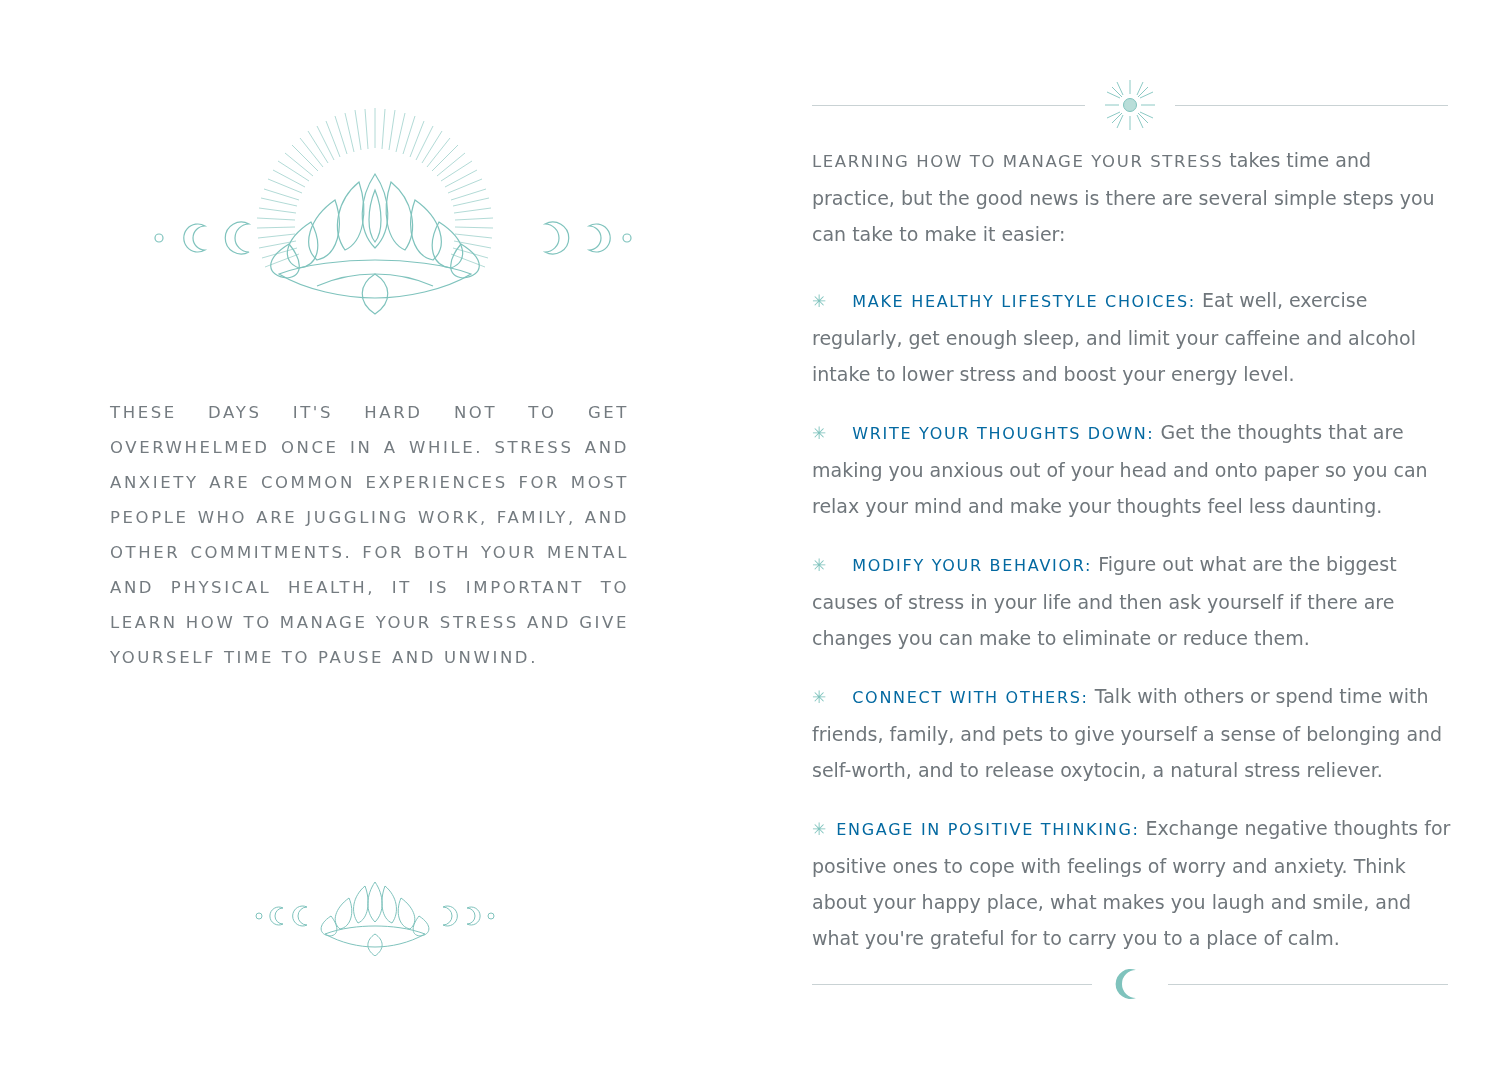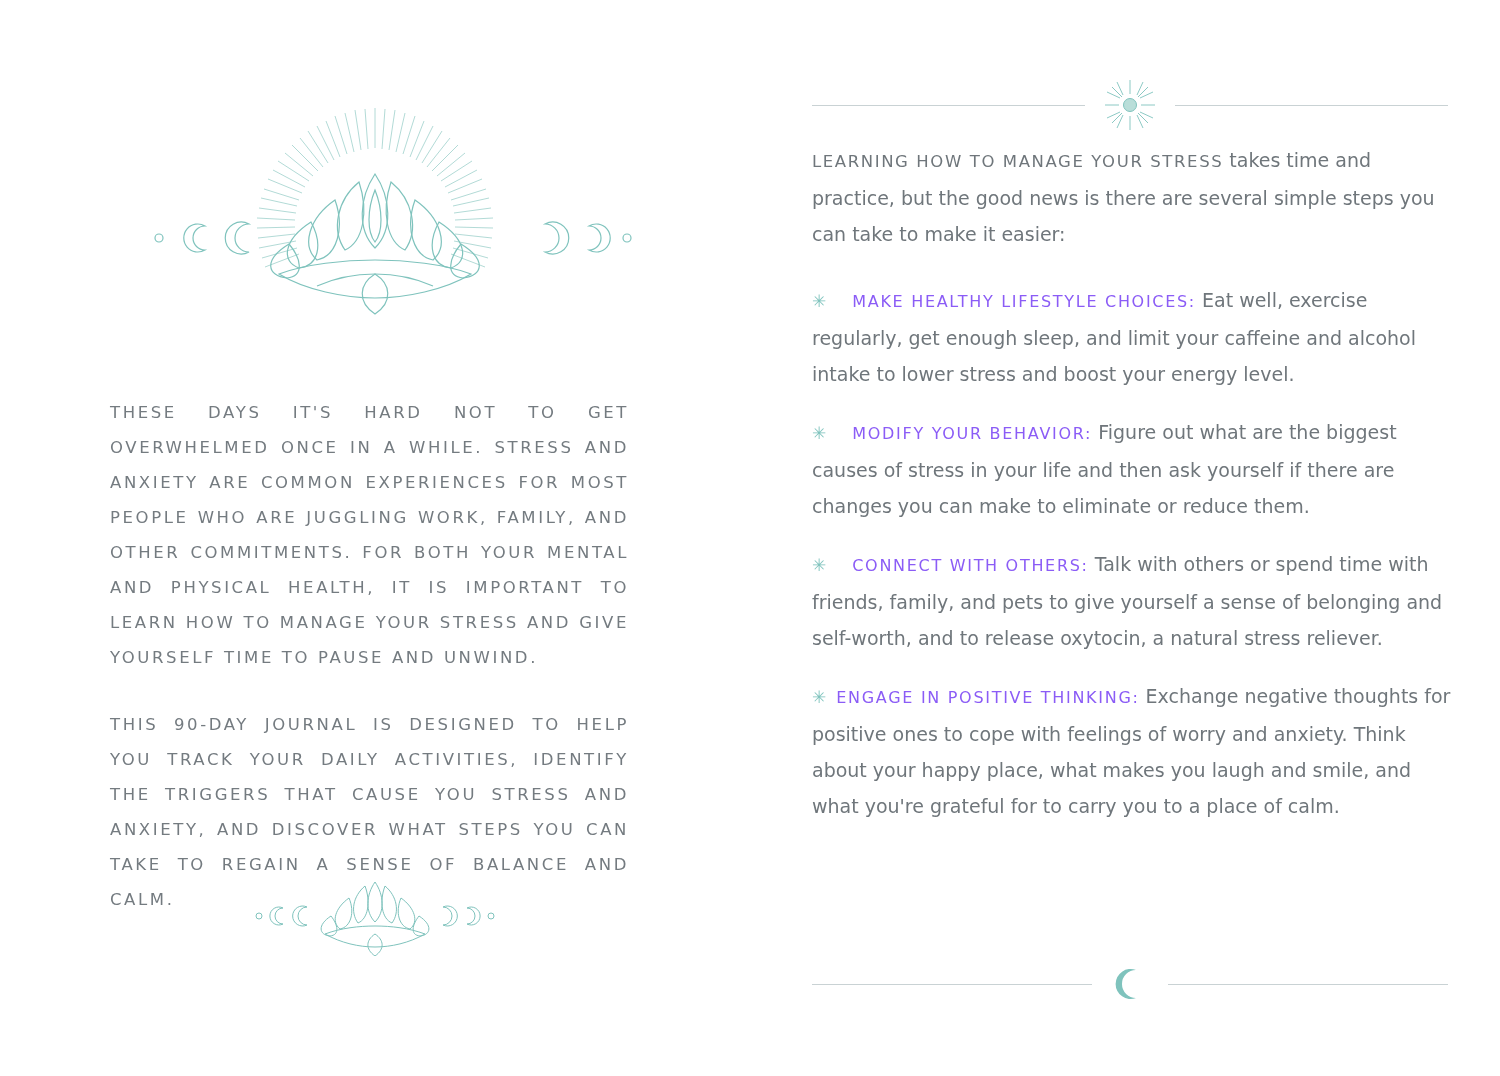--- a/index.html
+++ b/index.html
@@ -125,21 +125,21 @@
   }
   .tip .star {
     color: #7fc3bd;
     font-size: 17px;
     margin-right: 10px;
   }
   .tip .term {
     text-transform: uppercase;
     letter-spacing: 1.7px;
     font-size: 16px;
-    color: #8b5cf6;
+    color: #0369a1;
     font-weight: 400;
   }
   .tip .term-indent { margin-left: 16px; }
 </style>
 </head>
 <body>
 
 <div class="spread">
 
   <div class="page-left">
@@ -220,21 +220,20 @@
           <path d="M134,128 a16,16 0 1,0 0,28 a9,9 0 1,1 0,-28 Z"></path>
           <path d="M430,128 a16,16 0 1,1 0,28 a9,9 0 1,0 0,-28 Z"></path>
           <path d="M474,130 a14,14 0 1,1 0,24 a11,11 0 1,0 0,-24 Z"></path>
           <circle cx="512" cy="142" r="4"></circle>
         </g>
       </svg>
     </div>
 
     <div class="left-body">
       <p>These days it's hard not to get overwhelmed once in a while. Stress and anxiety are common experiences for most people who are juggling work, family, and other commitments. For both your mental and physical health, it is important to learn how to manage your stress and give yourself time to pause and unwind.</p>
-      <p>This 90-day journal is designed to help you track your daily activities, identify the triggers that cause you stress and anxiety, and discover what steps you can take to regain a sense of balance and calm.</p>
     </div>
 
     <div class="lotus-bottom">
       <svg viewBox="0 0 300 90" width="300" height="90" fill="none" stroke="#7fc3bd" stroke-width="1">
         <g transform="translate(150,50)">
           <path d="M0,-34 C-9,-21 -10,-4 0,6 C10,-4 9,-21 0,-34 Z"></path>
           <path d="M-10,-30 C-22,-20 -25,-4 -17,7 C-7,3 -4,-14 -10,-30 Z"></path>
           <path d="M10,-30 C22,-20 25,-4 17,7 C7,3 4,-14 10,-30 Z"></path>
           <path d="M-26,-18 C-40,-8 -44,6 -35,13 C-24,11 -20,-4 -26,-18 Z"></path>
           <path d="M26,-18 C40,-8 44,6 35,13 C24,11 20,-4 26,-18 Z"></path>
@@ -286,20 +285,23 @@
     <div class="right-body">
       <p class="intro">
         <span class="lead">Learning how to manage your stress</span><span> takes time and practice, but the good news is there are several simple steps you can take to make it easier:</span>
       </p>
 
       <p class="tip">
         <span class="star">✳</span><span class="term term-indent">Make healthy lifestyle choices:</span><span> Eat well, exercise regularly, get enough sleep, and limit your caffeine and alcohol intake to lower stress and boost your energy level.</span>
       </p>
 
 
+      <p class="tip">
+        <span class="star">✳</span><span class="term term-indent">Write your thoughts down:</span><span> Get the thoughts that are making you anxious out of your head and onto paper so you can relax your mind and make your thoughts feel less daunting.</span>
+      </p>
 
       <p class="tip">
         <span class="star">✳</span><span class="term term-indent">Modify your behavior:</span><span> Figure out what are the biggest causes of stress in your life and then ask yourself if there are changes you can make to eliminate or reduce them.</span>
       </p>
 
       <p class="tip">
         <span class="star">✳</span><span class="term term-indent">Connect with others:</span><span> Talk with others or spend time with friends, family, and pets to give yourself a sense of belonging and self-worth, and to release oxytocin, a natural stress reliever.</span>
       </p>
 
       <p class="tip">

